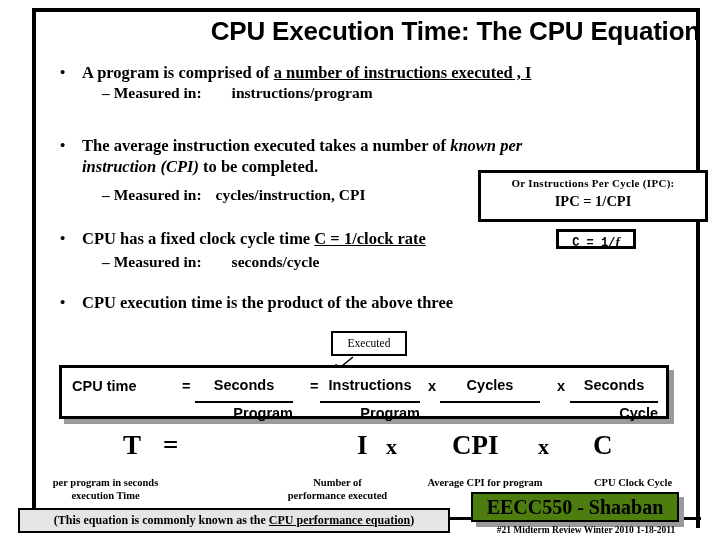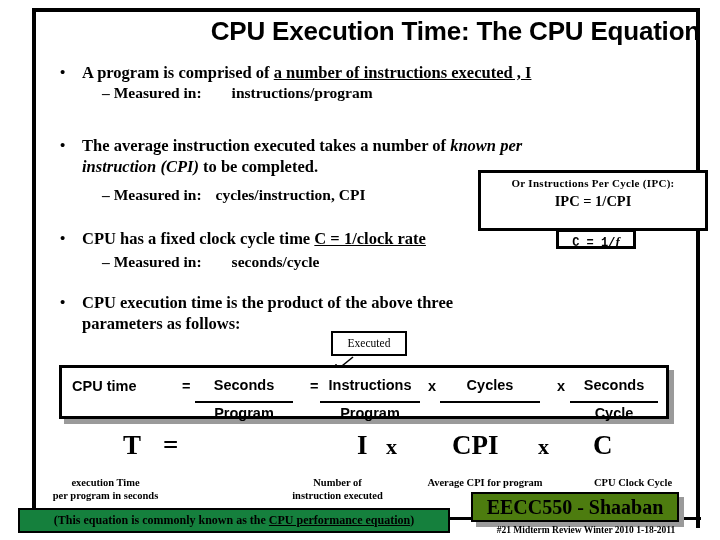--- a/index.html
+++ b/index.html
@@ -89,21 +89,21 @@
     background: #ffffff;
     border: 3px solid #000;
     box-sizing: border-box;
     text-align: center;
     font-weight: bold;
   }
   #ipc-box {
     left: 478px;
     top: 170px;
     width: 230px;
-    height: 61px;
+    height: 52px;
     padding-top: 3px;
   }
   #ipc-box .line1 { font-size: 11px; line-height: 14px; letter-spacing: .3px;}
   #ipc-box .line2 { font-size: 14.5px; line-height: 18px; margin-top: 2px; }
 
   #c-box {
     left: 556px;
     top: 229px;
     width: 80px;
     height: 20px;
@@ -162,20 +162,21 @@
   .eq-num {
     display: block;
     border-bottom: 2.5px solid #000;
     padding-bottom: 7px;
     line-height: 17px;
   }
   .eq-den {
     display: block;
     line-height: 19px;
     padding-top: 1px;
+    text-align: right;
   }
   .eq-plain {
     position: absolute;
     line-height: 17px;
   }
 
   
   .big-sym {
     position: absolute;
     font-family: "Liberation Serif", "DejaVu Serif", serif;
@@ -195,21 +196,21 @@
   }
 
   
   #note-box {
     position: absolute;
     left: 18px;
     top: 508px;
     width: 432px;
     height: 25px;
     border: 2px solid #000;
-    background: #15803d;
+    background: #e5e5e5;
     box-sizing: border-box;
     font-weight: bold;
     font-size: 12px;
     line-height: 21px;
     text-align: center;
     white-space: nowrap;
   }
 
   
   #footer-connector-l {
@@ -316,21 +317,20 @@
 </div>
 
 <div class="callout" id="c-box">
   <span class="mono">C   =  1/</span><span class="it">f</span>
 </div>
 
 <div class="bullet-l1" style="left:60px; top:292px; width:600px;">
   <span class="marker">•</span>
   <span class="btext">
     <span>CPU execution time is the product of the above three</span><br>
-    <span>parameters as follows:</span>
   </span>
 </div>
 
 <div class="callout" id="executed-box">
   <span>Executed</span>
 </div>
 <svg id="executed-arrow" viewBox="0 0 22 16">
   <line x1="20" y1="1" x2="4" y2="14" stroke="#000" stroke-width="1.6"></line>
   <polyline points="3,8 3,15 10,14" fill="none" stroke="#000" stroke-width="1.4"></polyline>
 </svg>
@@ -365,26 +365,26 @@
 
 <div class="big-sym" style="left:123px; top:430px;">T</div>
 <div class="big-sym" style="left:163px; top:430px;">=</div>
 <div class="big-sym" style="left:357px; top:430px;">I</div>
 <div class="big-sym" style="left:386px; top:432px; font-size:22px;">x</div>
 <div class="big-sym" style="left:452px; top:430px;">CPI</div>
 <div class="big-sym" style="left:538px; top:432px; font-size:22px;">x</div>
 <div class="big-sym" style="left:593px; top:430px;">C</div>
 
 <div class="annot" style="left:38px; top:476px; width:135px;">
+  <div>per program in seconds</div>
   <div>execution Time</div>
-  <div>per program in seconds</div>
 </div>
 <div class="annot" style="left:270px; top:476px; width:135px;">
   <div>Number of</div>
-  <div>instruction executed</div>
+  <div>performance executed</div>
 </div>
 <div class="annot" style="left:410px; top:476px; width:150px;">
   <div>Average CPI for program</div>
 </div>
 <div class="annot" style="left:570px; top:476px; width:126px;">
   <div>CPU Clock Cycle</div>
 </div>
 
 <div id="note-box">
   <span>(This equation is commonly known as the </span><span class="u">CPU performance equation</span><span>)</span>

